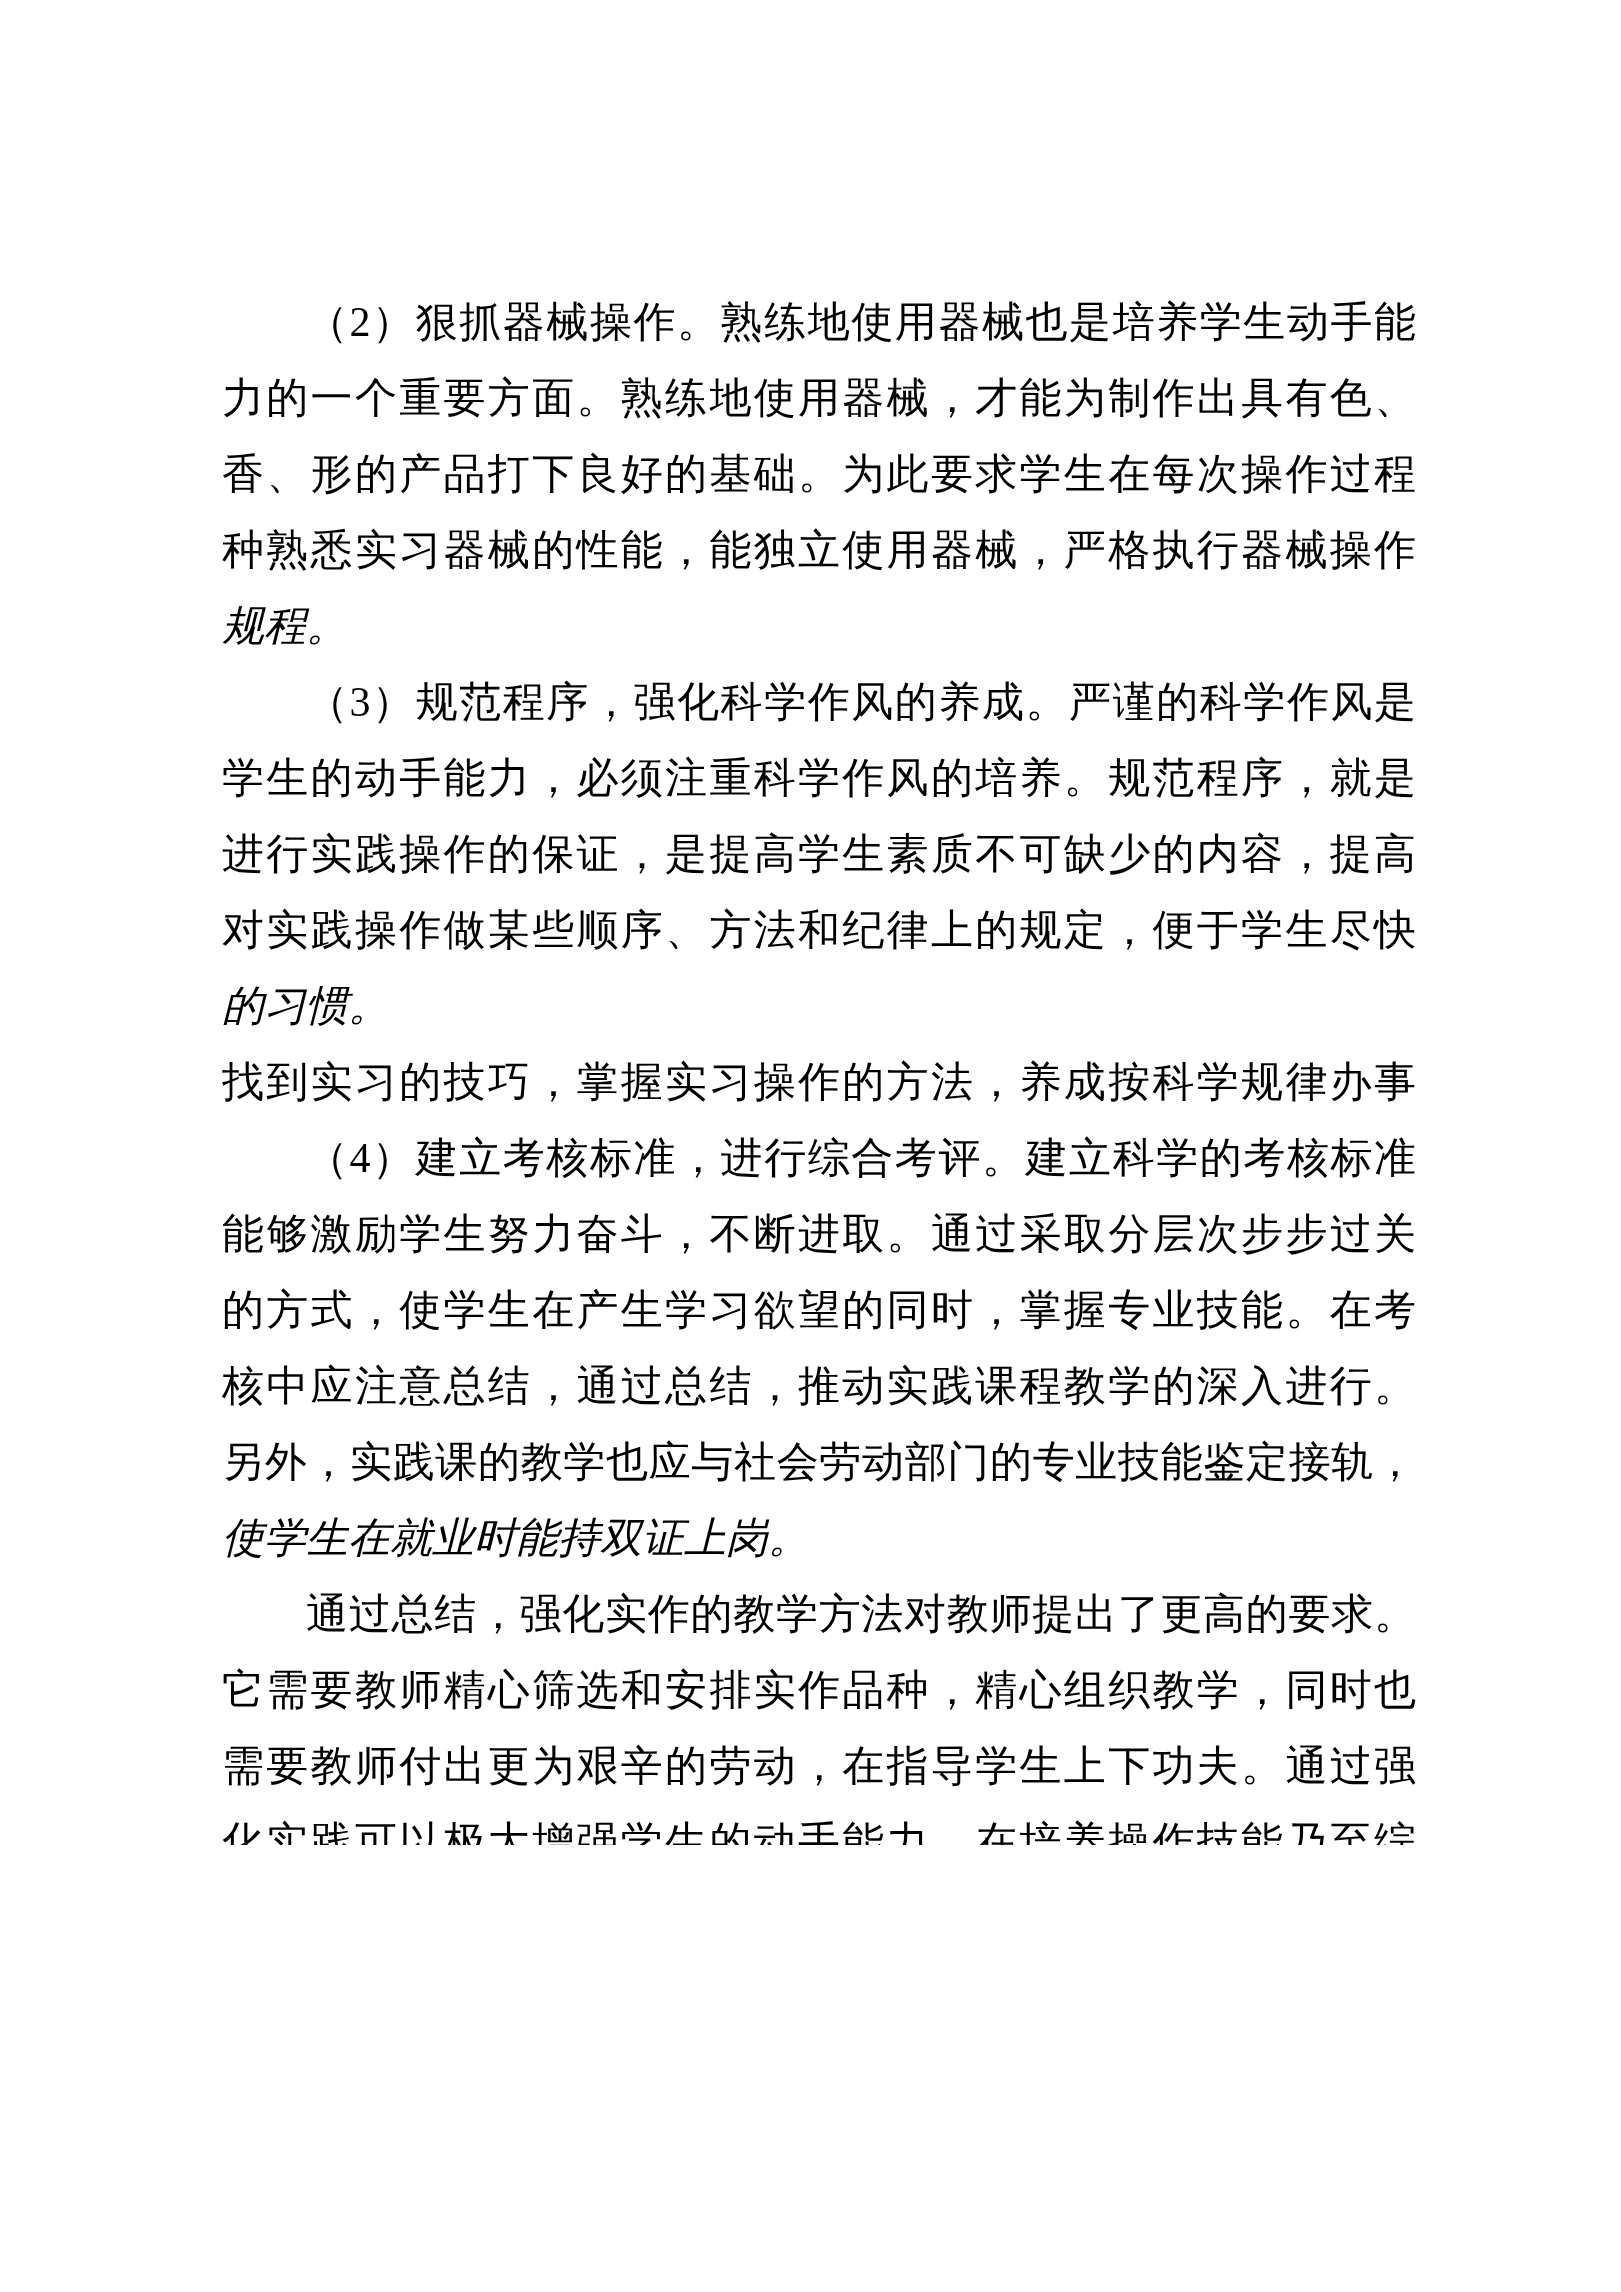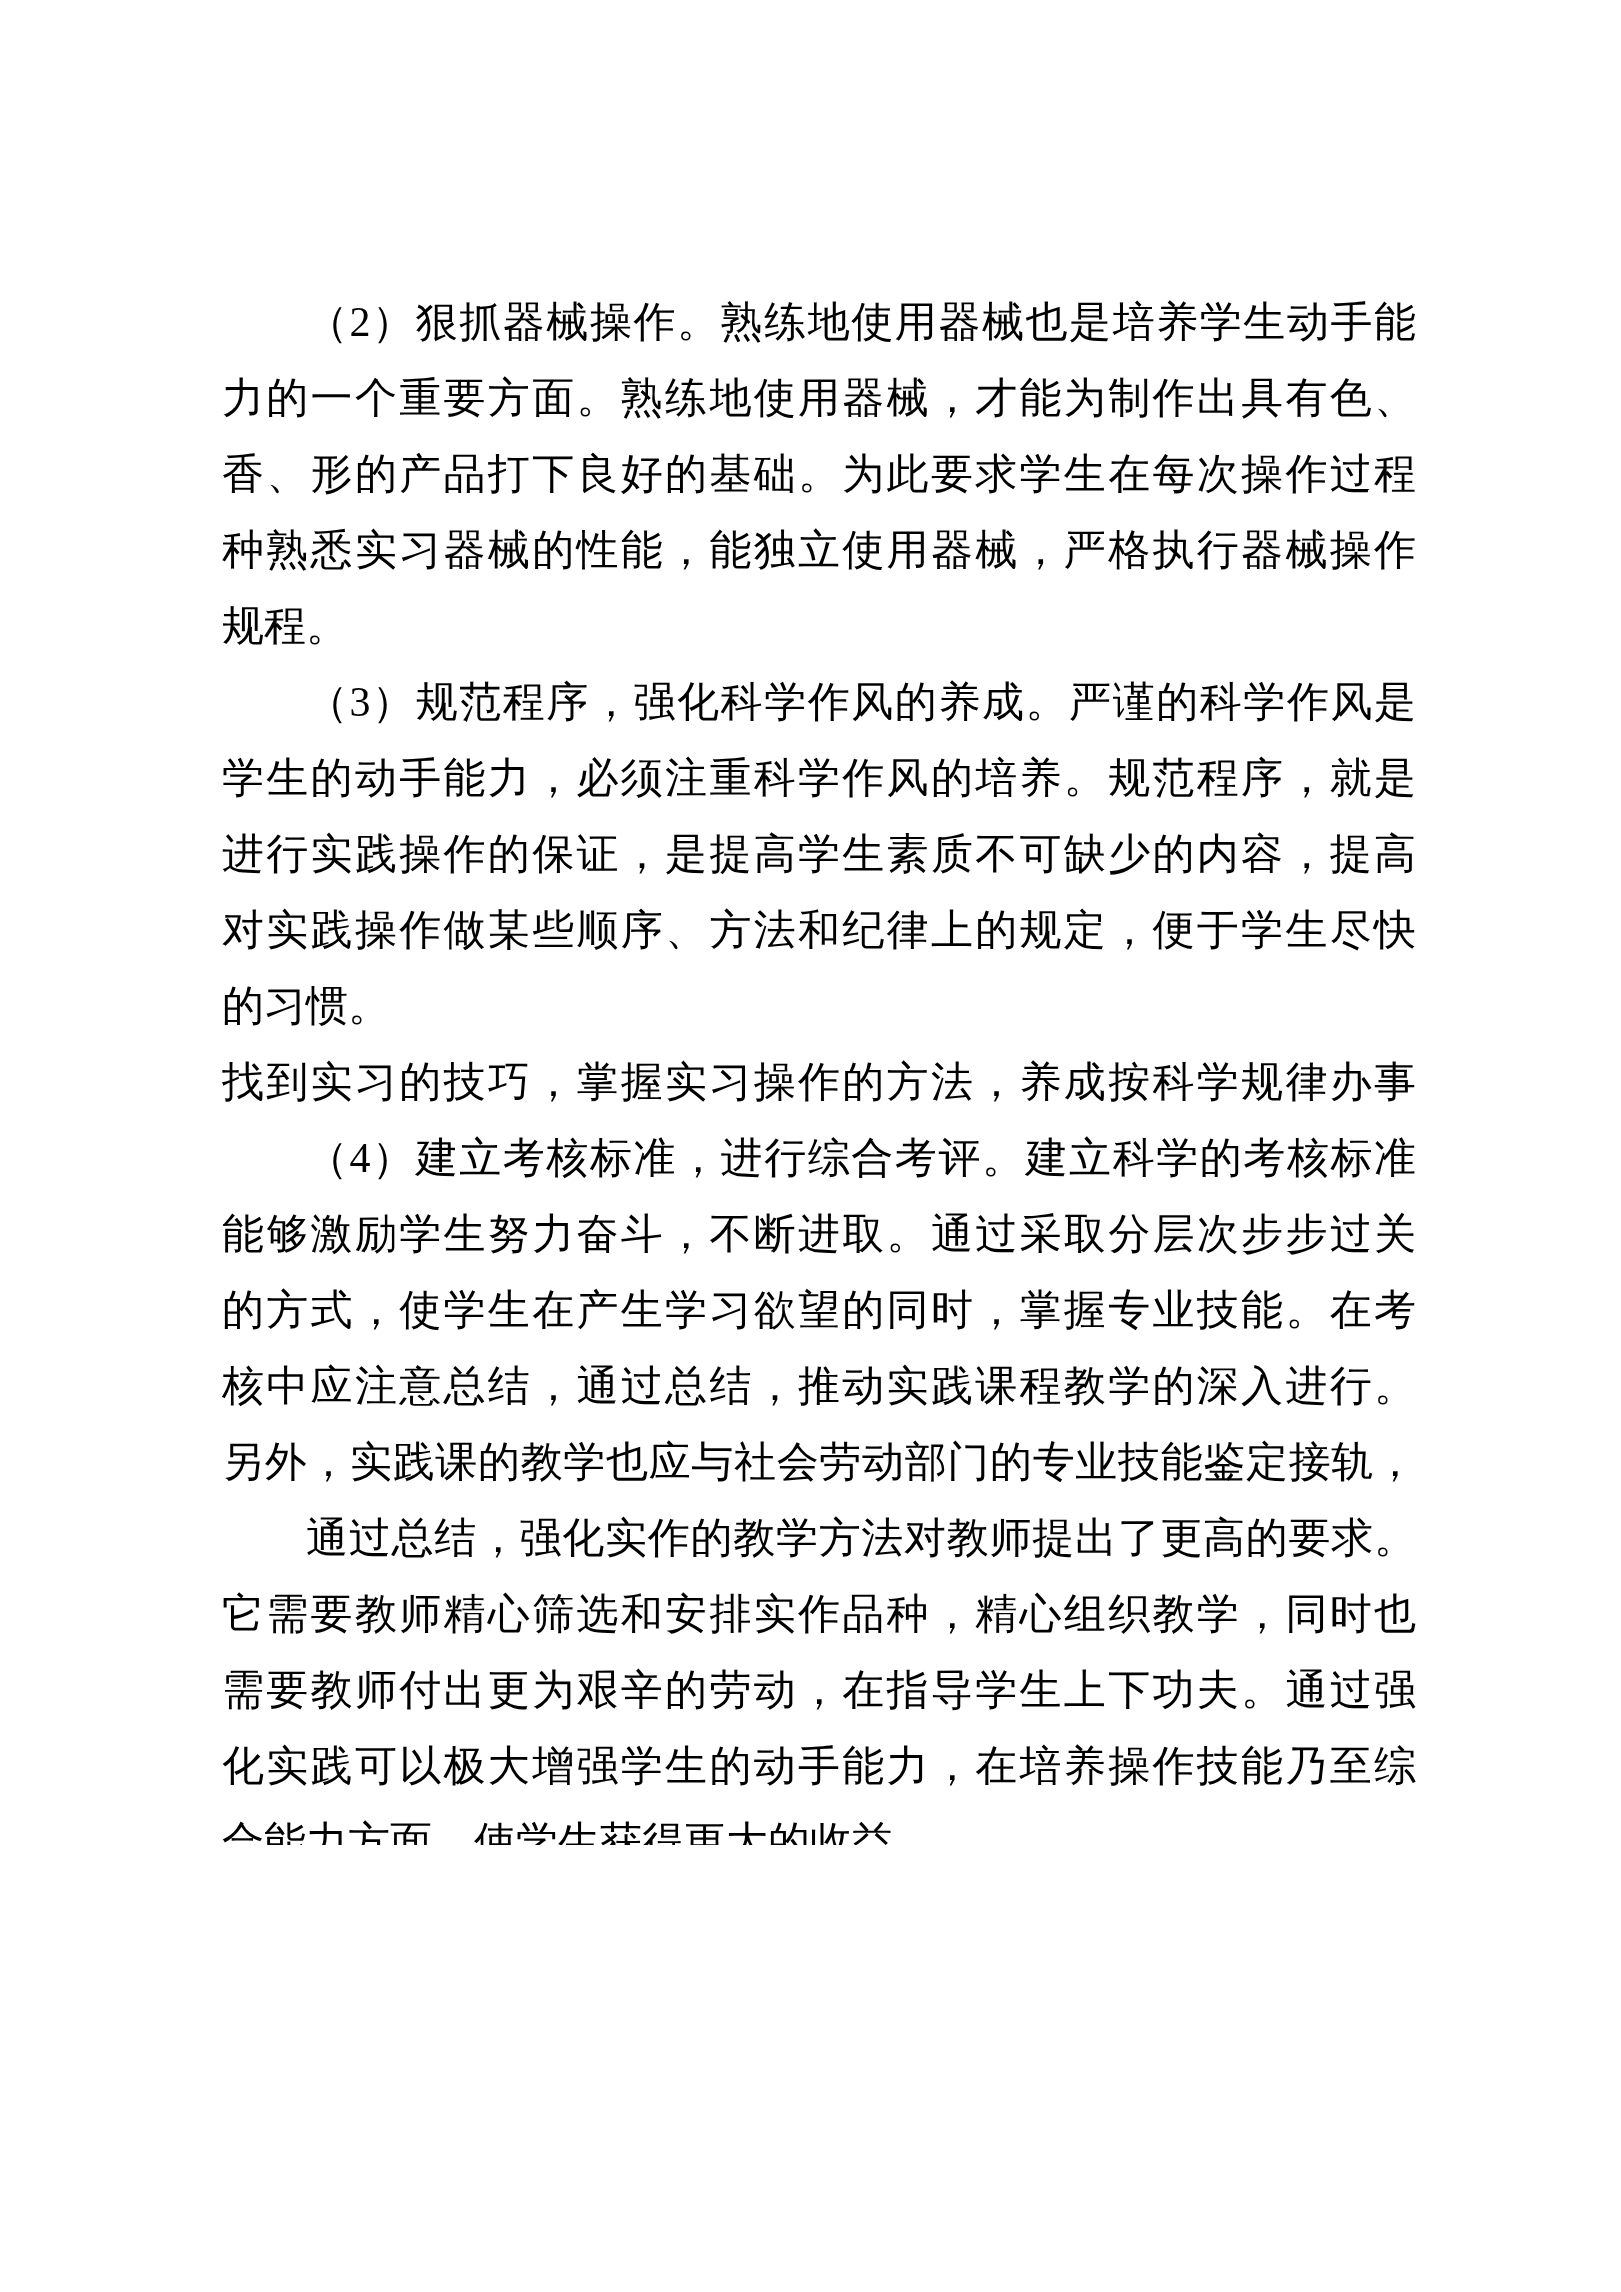--- a/index.html
+++ b/index.html
@@ -34,20 +34,21 @@
     text-align: justify;
     text-align-last: justify;
     overflow: hidden;
   }
   .line.indent {
     text-indent: 84px;
   }
   .line.last {
     text-align: center;
     text-align-last: left;
+    font-style: italic;
   }
   .page-number {
     position: absolute;
     left: 4px;
     top: 2119px;
     width: 100%;
     text-align: center;
     font-size: 29px;
     line-height: 35px;
     color: #000000;
@@ -76,20 +77,21 @@
       <div class="line last">的习惯。</div>
       <div class="line">找到实习的技巧，掌握实习操作的方法，养成按科学规律办事</div>
     </div>
 
     <div class="paragraph">
       <div class="line indent">（4）建立考核标准，进行综合考评。建立科学的考核标准</div>
       <div class="line">能够激励学生努力奋斗，不断进取。通过采取分层次步步过关</div>
       <div class="line">的方式，使学生在产生学习欲望的同时，掌握专业技能。在考</div>
       <div class="line">核中应注意总结，通过总结，推动实践课程教学的深入进行。</div>
       <div class="line">另外，实践课的教学也应与社会劳动部门的专业技能鉴定接轨，</div>
+      <div class="line last">使学生在就业时能持双证上岗。</div>
     </div>
 
     <div class="paragraph">
       <div class="line indent">通过总结，强化实作的教学方法对教师提出了更高的要求。</div>
       <div class="line">它需要教师精心筛选和安排实作品种，精心组织教学，同时也</div>
       <div class="line">需要教师付出更为艰辛的劳动，在指导学生上下功夫。通过强</div>
       <div class="line">化实践可以极大增强学生的动手能力，在培养操作技能乃至综</div>
       <div class="line last">合能力方面，使学生获得更大的收益。</div>
     </div>
 

